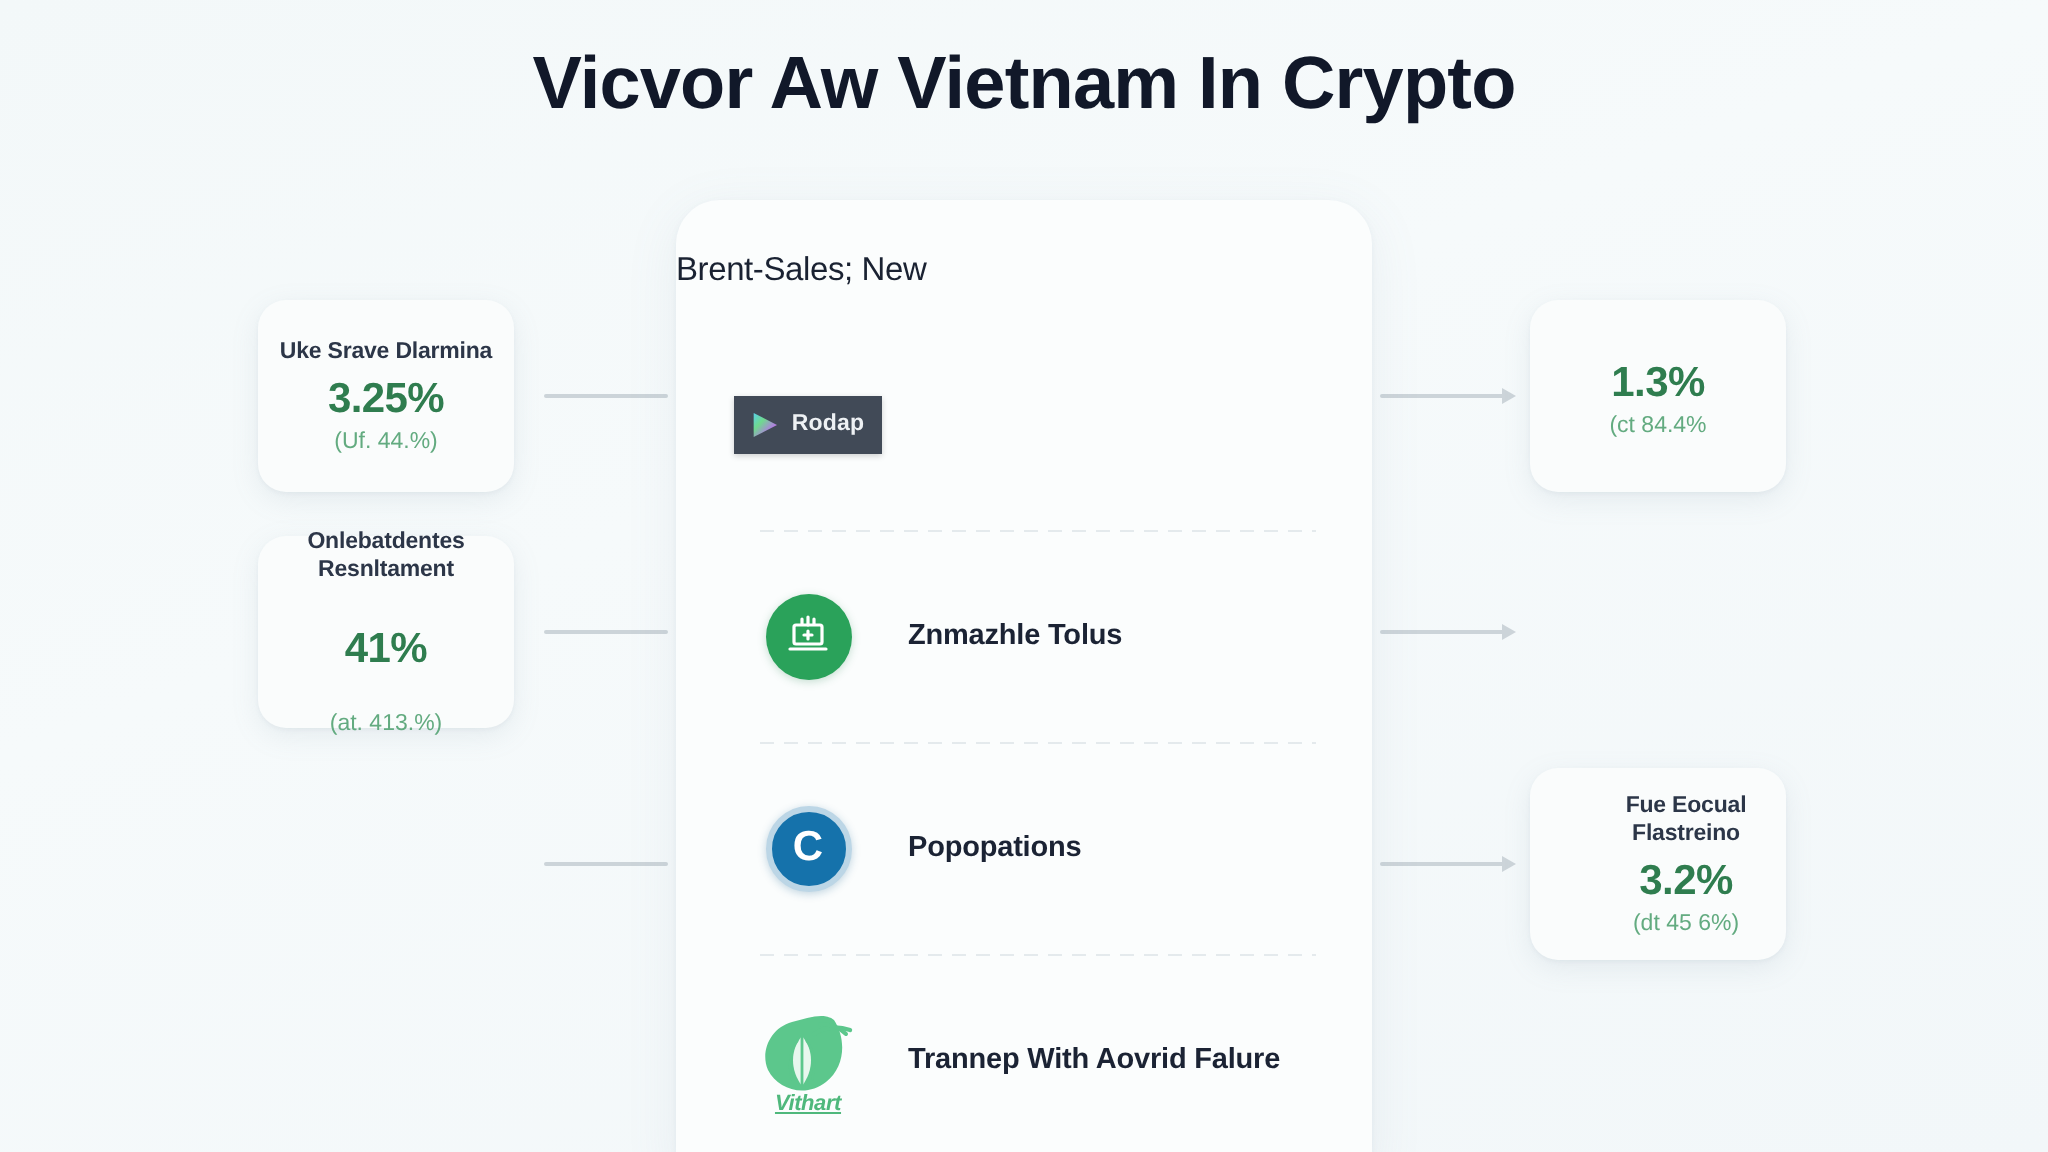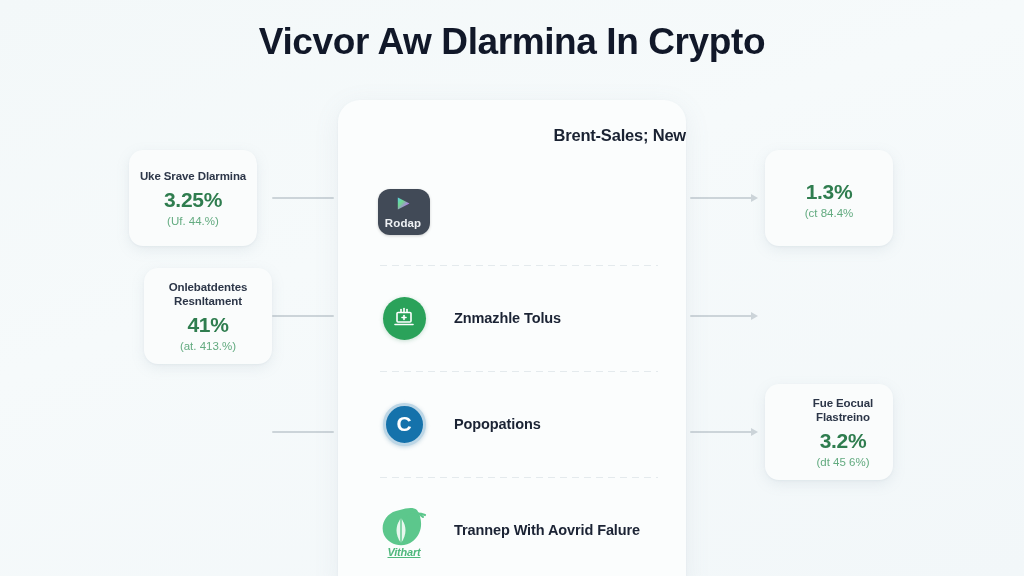--- a/index.html
+++ b/index.html
@@ -43,23 +43,23 @@
     top: 100px;
     width: 348px;
     height: 486px;
     background: #fbfdfd;
     border-radius: 22px 22px 0 0;
     box-shadow: 0 6px 26px rgba(120, 140, 160, 0.10),
                 0 1px 3px rgba(120, 140, 160, 0.08);
     overflow: hidden;
   }
   .center-title {
-    text-align: right;
+    text-align: left;
     font-size: 16.5px;
-    font-weight: 700;
+    font-weight: 400;
     color: #1a2232;
     padding-top: 26px;
     letter-spacing: -0.2px;
   }
 
   .row-list {
     margin-top: 14px;
   }
   .center-row {
     display: flex;
@@ -97,24 +97,23 @@
     margin-left: 14px;
     white-space: nowrap;
   }
 
   
   .badge-rodap {
     display: inline-flex;
     align-items: center;
     gap: 5px;
     background: #414a57;
-    border-radius: 12px;
+    border-radius: 0;
     padding: 6px 9px 6px 7px;
     box-shadow: 0 1px 3px rgba(0,0,0,0.18);
-    flex-direction: column;
   }
   .badge-rodap .play {
     width: 17px;
     height: 17px;
     display: block;
   }
   .badge-rodap .badge-text {
     font-size: 11.5px;
     font-weight: 700;
     color: #eef1f4;
@@ -199,21 +198,21 @@
   }
   .stat-sub {
     font-size: 11.5px;
     font-weight: 500;
     color: #63ab80;
     margin-top: 6px;
     line-height: 1;
   }
 
   .left-1  { left: 129px; top: 150px; }
-  .left-2  { left: 144px; top: 268px; }
+  .left-2  { left: 129px; top: 268px; gap: 16px; }
   .left-3  { left: 129px; top: 384px; }
   .right-1 { left: 765px; top: 150px; }
   .right-2 { left: 765px; top: 268px; }
   .right-3 { left: 765px; top: 384px; padding-left: 36px; }
 
   
   .connector {
     position: absolute;
     height: 2px;
     background: #ccd4d9;
@@ -239,21 +238,21 @@
     border-top: 4px solid transparent;
     border-bottom: 4px solid transparent;
     border-left: 7px solid #ccd4d9;
   }
 </style>
 </head>
 <body>
 
 <div class="stage">
 
-  <div class="page-title">Vicvor Aw Dlarmina In Crypto</div>
+  <div class="page-title">Vicvor Aw Vietnam In Crypto</div>
 
   <div class="connector conn-left-1"></div>
   <div class="connector conn-left-2"></div>
   <div class="connector conn-left-3"></div>
 
   <div class="connector conn-right-1"></div>
   <div class="connector conn-right-2"></div>
   <div class="connector conn-right-3"></div>
 
   <div class="stat-card left-1">

